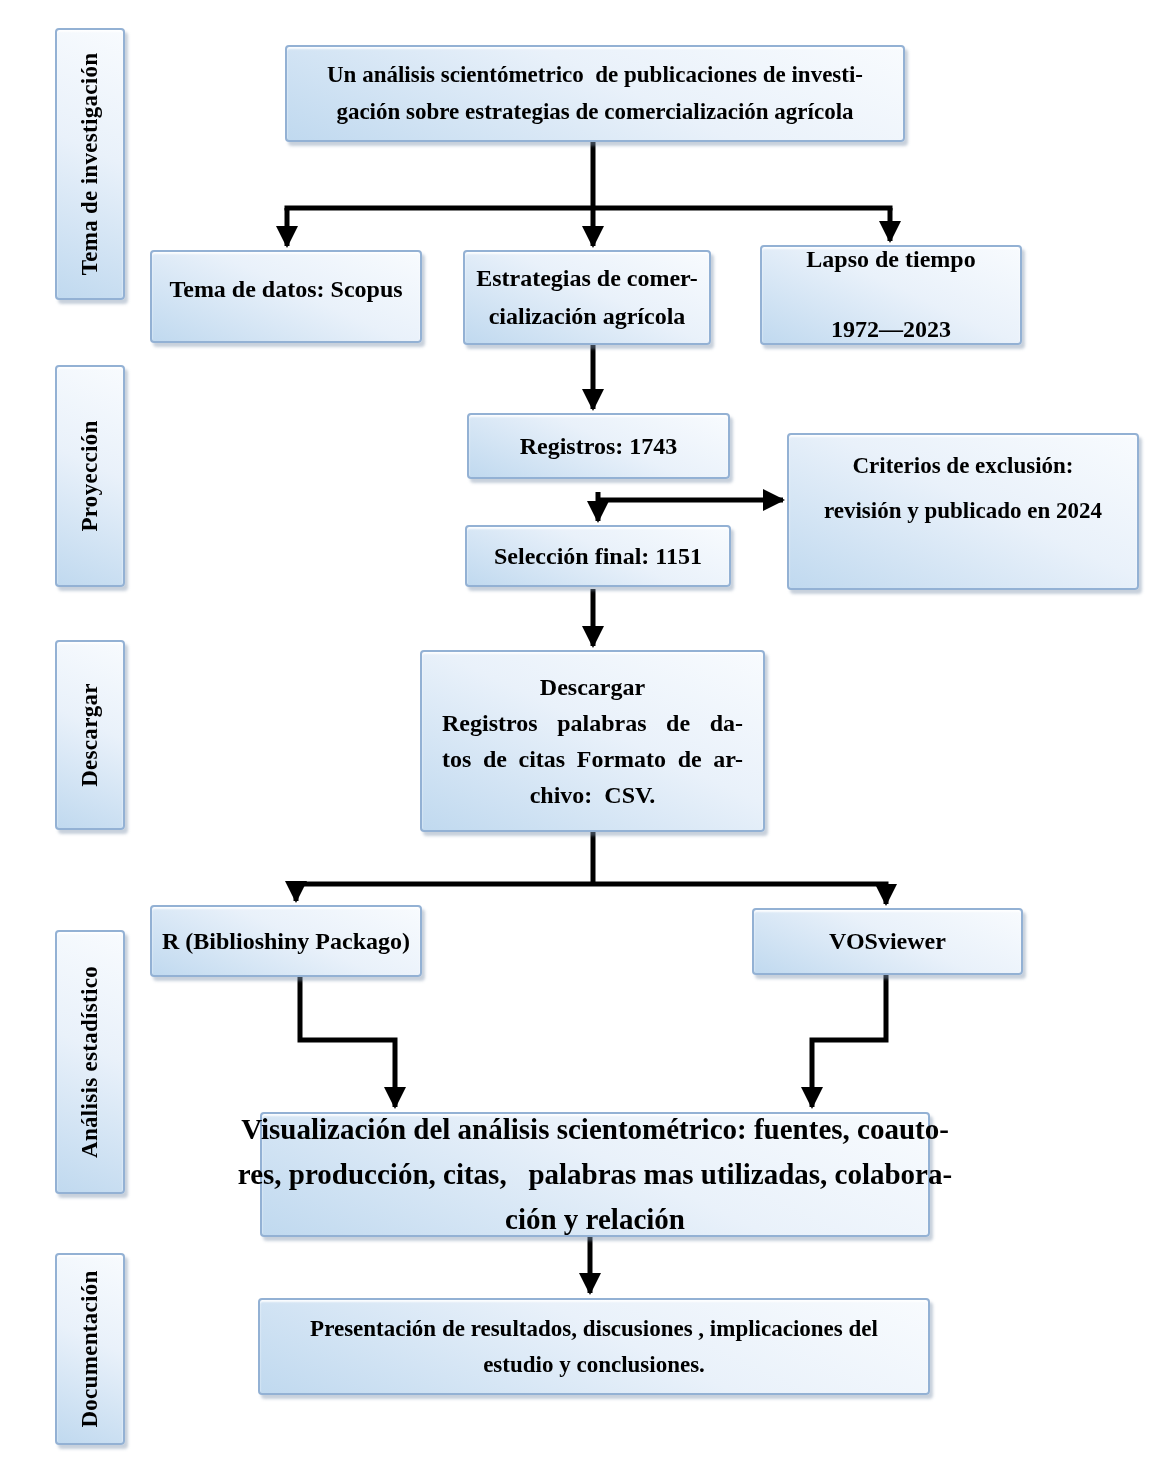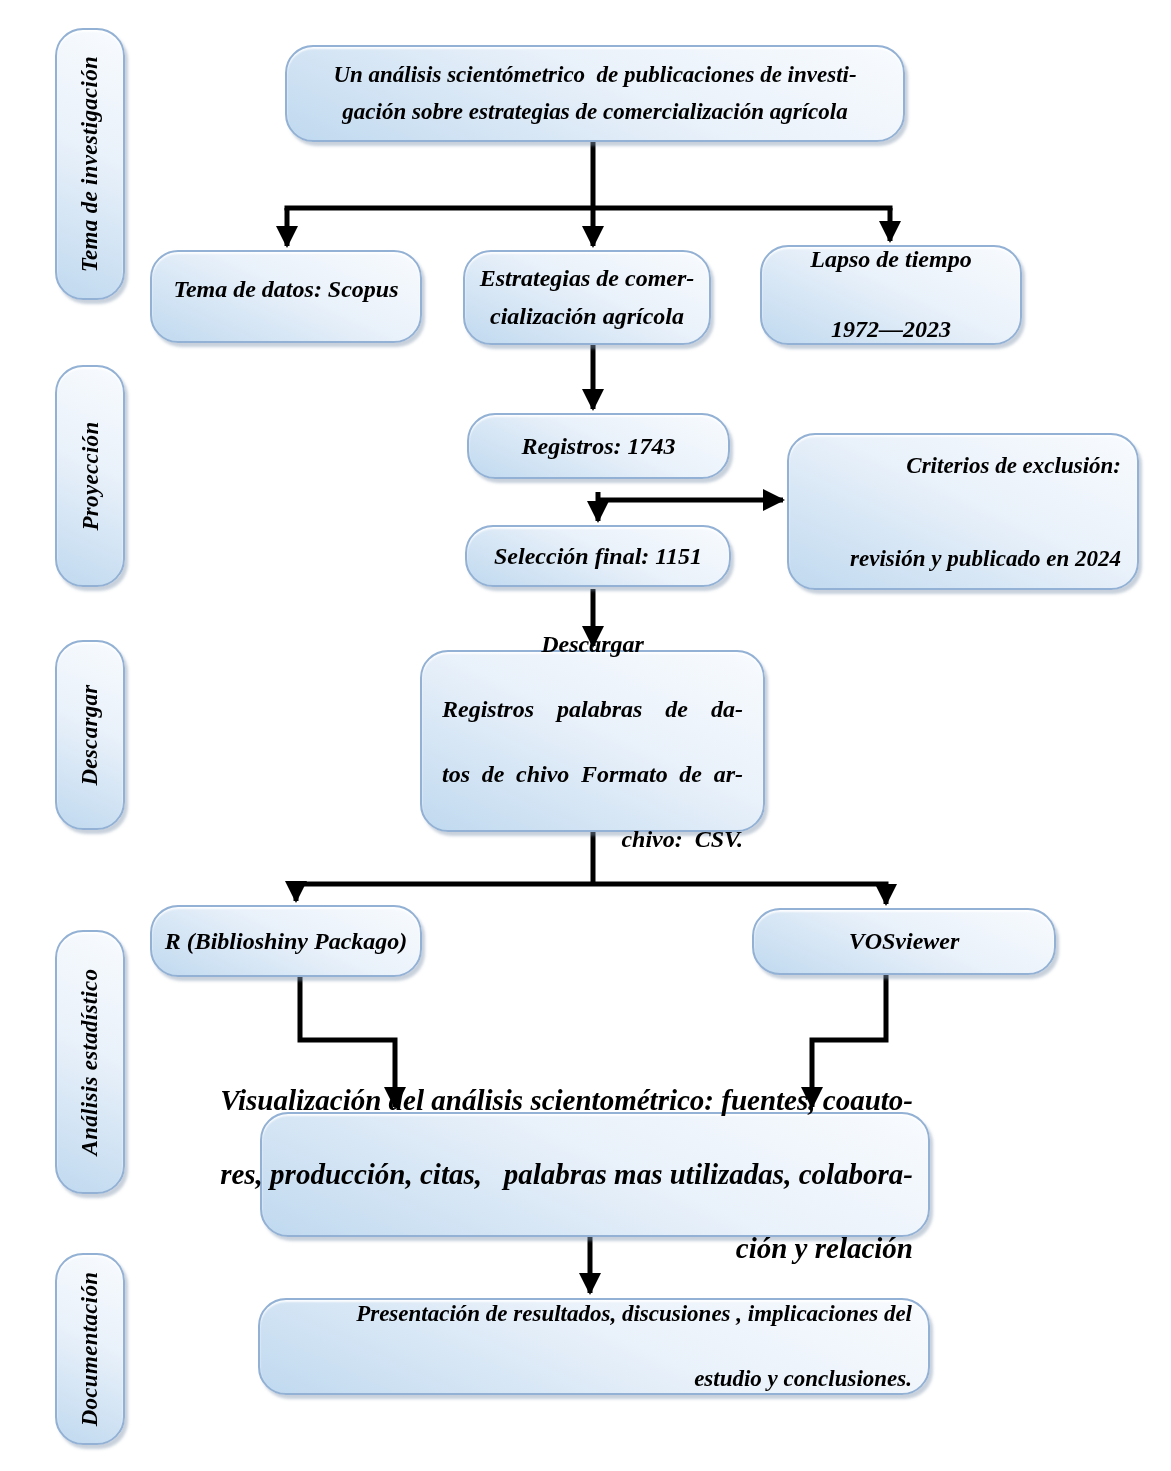--- a/index.html
+++ b/index.html
@@ -9,53 +9,52 @@
     background:#ffffff;
     font-family:"Liberation Serif", serif;
     font-weight:bold;
     color:#000;
     overflow:hidden;
   }
   .box{
     position:absolute;
     box-sizing:border-box;
     border:2px solid #93b1d4;
-    border-radius:28px;
+    border-radius:4px;
     background:linear-gradient(205deg,#f8fbfe 0%,#e9f1fa 45%,#c0d9ef 100%);
     box-shadow:3px 4px 3px rgba(130,150,175,0.45), inset 0 2px 2px rgba(255,255,255,0.9);
     display:flex;
     flex-direction:column;
     align-items:center;
     justify-content:center;
     text-align:center;
-    font-style:italic;
   }
   .vbox{ flex-direction:row; }
   .vtext{
     transform:rotate(-90deg);
     white-space:nowrap;
     font-size:23px;
     letter-spacing:0.3px;
   }
   .line{ white-space:pre; }
-  .left{ align-items:flex-end; text-align:left;gap:29px; }
+  .left{ align-items:center; text-align:left; }
   .jline{ text-align:justify; text-align-last:justify; width:100%; }
   
   .n-title      { left:285px; top:45px;  width:620px; height:97px;  font-size:23px; line-height:1.6; }
   .n-database   { left:150px; top:250px; width:272px; height:93px;  font-size:24px; padding-bottom:14px; }
   .n-strategy   { left:463px; top:250px; width:248px; height:95px;  font-size:24px; line-height:1.55; }
   .n-timespan   { left:760px; top:245px; width:262px; height:100px; font-size:24px; line-height:1.9;gap:24px; }
   .n-records    { left:467px; top:413px; width:263px; height:66px;  font-size:24px; }
   .n-exclusion  { left:787px; top:433px; width:352px; height:157px; font-size:23px; line-height:1.5; padding:14px 16px; justify-content:flex-start; }
   .n-exclusion .gap{ height:10px; }
   .n-selection  { left:465px; top:525px; width:266px; height:62px;  font-size:24px; }
   .n-download   { left:420px; top:650px; width:345px; height:182px; font-size:24px; line-height:1.5; padding:14px 20px; }
   .n-download .heading{ text-align:center; width:100%; }
   .n-toolr      { left:150px; top:905px; width:272px; height:72px;  font-size:24px; }
-  .n-toolvos    { left:752px; top:908px; width:304px; height:67px;  font-size:24px; }
+  .n-toolvos    { left:752px; top:908px; width:271px; height:67px;  font-size:24px; }
   .n-visual     { left:260px; top:1112px; width:670px; height:125px; font-size:29px; line-height:1.55; padding:10px 15px; }
   .n-report     { left:258px; top:1298px; width:672px; height:97px;  font-size:23px; line-height:1.55; padding:10px 16px; }
   
   .s-0{ left:55px; top:28px;   width:70px; height:272px; }
   .s-1{ left:55px; top:365px;  width:70px; height:222px; }
   .s-2{ left:55px; top:640px;  width:70px; height:190px; }
   .s-3{ left:55px; top:930px;  width:70px; height:264px; }
   .s-4{ left:55px; top:1253px; width:70px; height:192px; }
   .connector-layer{ position:absolute; left:0; top:0; pointer-events:none; }
 </style>
@@ -141,21 +140,21 @@
     <div class="line">revisión y publicado en 2024</div>
   </div>
 
   <div class="box n-selection">
     <div class="line">Selección final: 1151</div>
   </div>
 
   <div class="box left n-download">
     <div class="heading">Descargar</div>
     <div class="jline">Registros palabras de da-</div>
-    <div class="jline">tos de chivo Formato de ar-</div>
+    <div class="jline">tos de citas Formato de ar-</div>
     <div class="line">chivo:  CSV.</div>
   </div>
 
   <div class="box n-toolr">
     <div class="line">R (Biblioshiny Packago)</div>
   </div>
 
   <div class="box n-toolvos">
     <div class="line">VOSviewer</div>
   </div>

